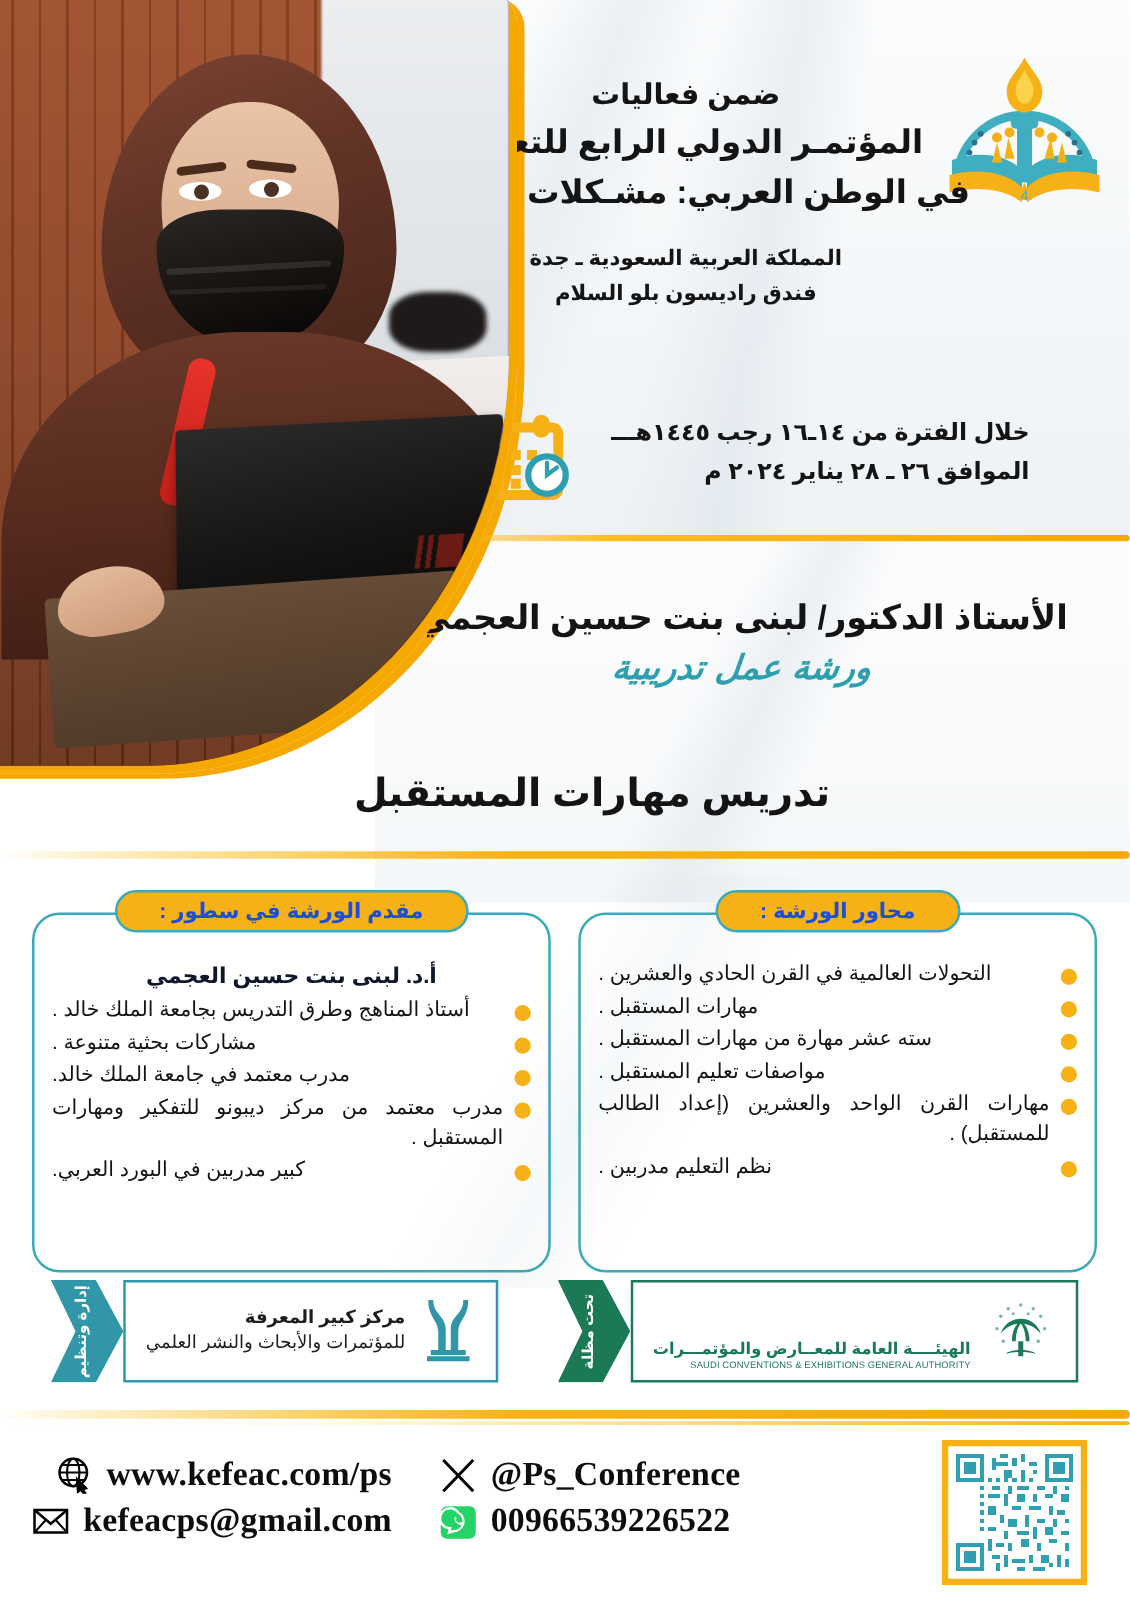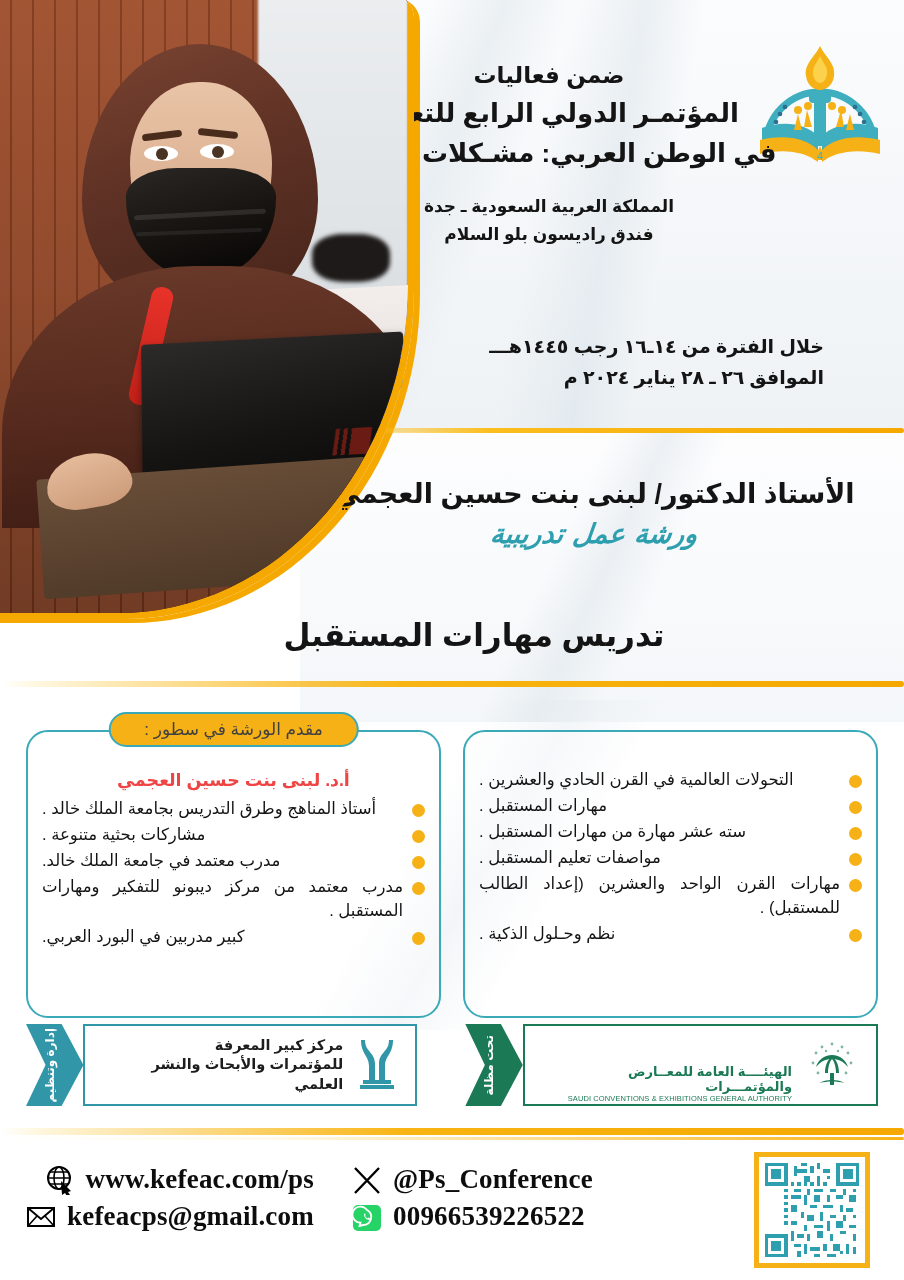--- a/index.html
+++ b/index.html
@@ -144,21 +144,21 @@
   .h-main1{font-size:26px;font-weight:bold;color:#141414;line-height:1.55;white-space:nowrap;}
   .h-main2{font-size:26px;font-weight:bold;color:#141414;line-height:1.55;white-space:nowrap;}
   .h-loc{margin-top:20px;font-size:17px;font-weight:bold;color:#141414;line-height:1.65;}
 
   
   .conf-logo{position:absolute;right:18px;top:42px;width:132px;height:132px;}
 
   
   .date-row{
     position:absolute;right:80px;top:322px;width:500px;
-    display:flex;flex-direction:row-reverse;align-items:center;justify-content:space-between;gap:26px;
+    display:flex;flex-direction:row-reverse;align-items:center;justify-content:flex-end;gap:26px;
   }
   .cal-icon{width:86px;height:80px;flex:0 0 auto;}
   .date-text{direction:rtl;text-align:right;font-size:19px;font-weight:bold;color:#141414;line-height:1.65;}
 
   
   .divline{
     position:absolute;height:6px;
     background:linear-gradient(90deg,#F5A800 0%,#FBBE1E 45%,rgba(251,205,60,0) 100%);
     border-radius:3px;
   }
@@ -188,25 +188,25 @@
 
   
   .panels{position:absolute;left:26px;right:26px;top:730px;display:flex;gap:22px;direction:rtl;}
   .panel{
     position:relative;flex:1 1 0;border:2.5px solid #3AA9B8;border-radius:22px;
     padding:36px 14px 16px 14px;min-height:232px;background:rgba(255,255,255,.30);
   }
   .panel-head{
     position:absolute;top:-20px;left:50%;transform:translateX(-50%);
     background:#F5B116;border:2.5px solid #3AA9B8;border-radius:18px;
-    padding:5px 34px;font-size:17px;font-weight:normal;color:#404040;white-space:nowrap;
+    padding:5px 34px;font-size:17px;font-weight:bold;color:#1d4ed8;white-space:nowrap;
     direction:rtl;
   }
   .bio-name{
-    color:#ef4444;font-weight:bold;font-size:17.5px;text-align:center;
+    color:#0f172a;font-weight:bold;font-size:17.5px;text-align:center;
     margin:2px 0 6px 0;direction:rtl;
   }
   ul.blist{list-style:none;margin:0;padding:0;direction:rtl;}
   ul.blist li{
     position:relative;padding-right:22px;margin-bottom:2px;
     font-size:16.5px;color:#141414;line-height:1.45;text-align:left;
   }
   ul.blist li.just{text-align:justify;text-align-last:right;}
   ul.blist li::before{
     content:"";position:absolute;right:0;top:7px;width:13px;height:13px;
@@ -228,21 +228,21 @@
     writing-mode:vertical-rl;transform:rotate(180deg);color:#fff;font-weight:bold;font-size:12px;
     letter-spacing:.5px;direction:rtl;margin-right:10px;
   }
   .sp-box{
     border:2px solid #3197A8;background:#fff;padding:8px 16px;display:flex;
     flex-direction:row-reverse;align-items:center;gap:12px;min-width:246px;
   }
   .sp-box.green{border-color:#1B7A55;min-width:276px;}
   .sp-txt{direction:rtl;text-align:right;}
   .sp-txt .l1{font-size:14.5px;font-weight:bold;color:#1d1d1d;line-height:1.35;}
-  .sp-txt .l2{font-size:14.5px;font-weight:bold;color:#1d1d1d;line-height:1.35;}
+  .sp-txt .l2{font-size:14.5px;font-weight:normal;color:#1d1d1d;line-height:1.35;}
   .sp-txt .en{font-size:7.5px;font-weight:normal;color:#1B7A55;letter-spacing:.1px;direction:ltr;text-align:right;}
   .sp-txt .ar-g{font-size:13px;font-weight:bold;color:#1B7A55;direction:rtl;margin-top:36px;}
 
   
   .footer{position:absolute;left:0;right:0;top:1158px;height:110px;direction:ltr;}
   .fcol{position:absolute;display:flex;flex-direction:column;gap:6px;}
   .fcol.c1{left:26px;top:6px;align-items:flex-end;}
   .fcol.c2{left:352px;top:6px;}
   .frow{display:flex;align-items:center;gap:11px;}
   .frow .txt{
@@ -384,27 +384,28 @@
     <div class="sp-name">الأستاذ الدكتور/ لبنى بنت حسين العجمي</div>
     <div class="sp-sub">ورشة عمل تدريبية</div>
   </div>
   <div class="sp-title">تدريس مهارات المستقبل</div>
 
   <div class="divline d2"></div>
 
   <div class="panels">
 
     <div class="panel">
+      <div class="panel-head">محاور الورشة :</div>
       <ul class="blist">
         <li>التحولات العالمية في القرن الحادي والعشرين .</li>
         <li>مهارات المستقبل .</li>
         <li>سته عشر مهارة من مهارات المستقبل .</li>
         <li>مواصفات تعليم المستقبل .</li>
         <li class="just">مهارات القرن الواحد والعشرين (إعداد الطالب للمستقبل) .</li>
-        <li>نظم وحـلول الذكية .</li>
+        <li>نظم التعليم مدربين .</li>
       </ul>
     </div>
 
     <div class="panel">
       <div class="panel-head">مقدم الورشة في سطور :</div>
       <div class="bio-name">أ.د. لبنى بنت حسين العجمي</div>
       <ul class="blist">
         <li>أستاذ المناهج وطرق التدريس بجامعة الملك خالد .</li>
         <li>مشاركات بحثية متنوعة .</li>
         <li>مدرب معتمد في جامعة الملك خالد.</li>

